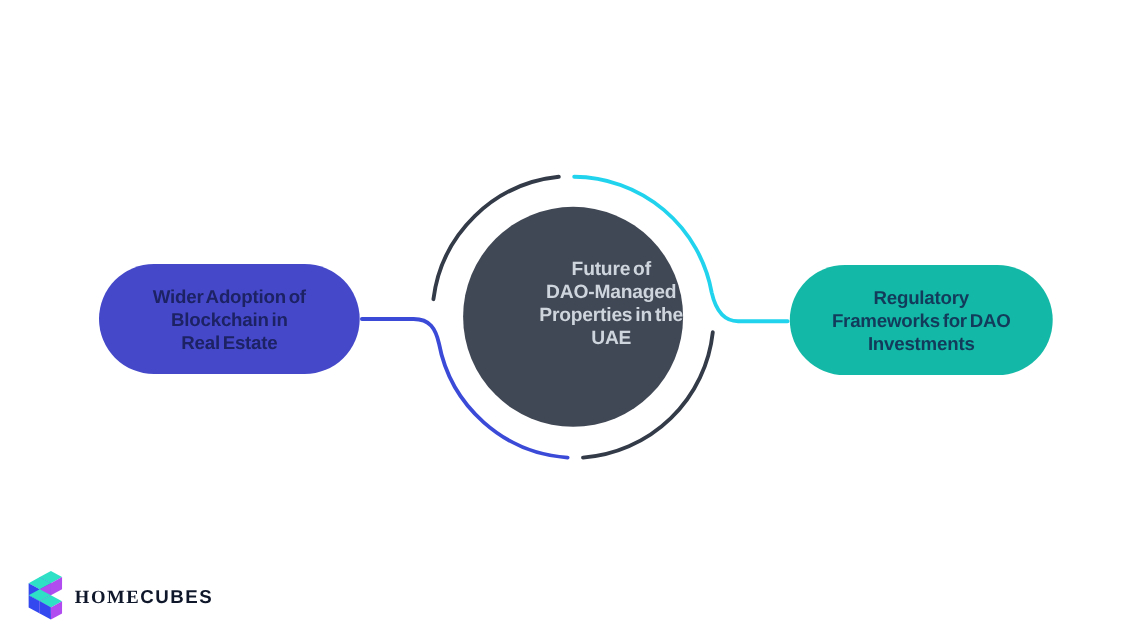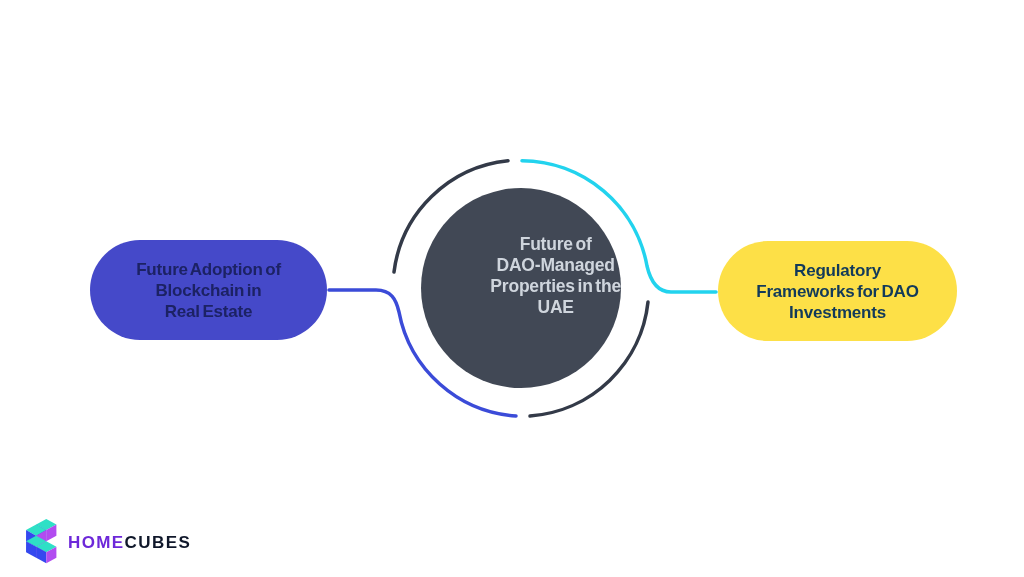--- a/index.html
+++ b/index.html
@@ -77,26 +77,26 @@
   </svg>
 
   <div class="center-label-wrap">
     <div class="node-label" style="color: rgb(207, 213, 221);">Future of
 DAO-Managed
 Properties in the
 UAE</div>
   </div>
 
   <div class="pill pill-left" style="background-color: rgb(69, 73, 201);">
-    <div class="node-label" style="color: rgb(28, 34, 100);">Future Adoption of
+    <div class="node-label" style="color: rgb(28, 34, 100);">Wider Adoption of
 Blockchain in
 Real Estate</div>
   </div>
 
-  <div class="pill pill-right" style="background-color: #fde047;">
+  <div class="pill pill-right" style="background-color: #14b8a6;">
     <div class="node-label" style="color: rgb(18, 58, 90);">Regulatory
 Frameworks for DAO
 Investments</div>
   </div>
 
   <div class="logo">
     <svg width="46" height="52" viewBox="0 0 50 56">
 
       <polygon points="34,2 45,8 34,14 23,8" fill="#2ee0c6"></polygon>
       <polygon points="23,8 34,14 34,26 23,20" fill="#3448ef"></polygon>
@@ -108,17 +108,17 @@
 
       <polygon points="23,20 34,26 23,32 12,26" fill="#2ee0c6"></polygon>
       <polygon points="12,26 23,32 23,44 12,38" fill="#3448ef"></polygon>
       <polygon points="34,26 23,32 23,44 34,38" fill="#b14cf0"></polygon>
 
       <polygon points="34,26 45,32 34,38 23,32" fill="#2ee0c6"></polygon>
       <polygon points="23,32 34,38 34,50 23,44" fill="#3448ef"></polygon>
       <polygon points="45,32 34,38 34,50 45,44" fill="#b14cf0"></polygon>
     </svg>
     <div class="logo-word">
-      <span class="part-home" style="color: #6d28d9;">HOME</span><span class="part-cubes" style="color: #0f172a;">CUBES</span>
+      <span class="part-home" style="color: #0f172a; font-family: Liberation Serif, serif;">HOME</span><span class="part-cubes" style="color: #0f172a;">CUBES</span>
     </div>
   </div>
 
 </div>
 
 </body></html>

